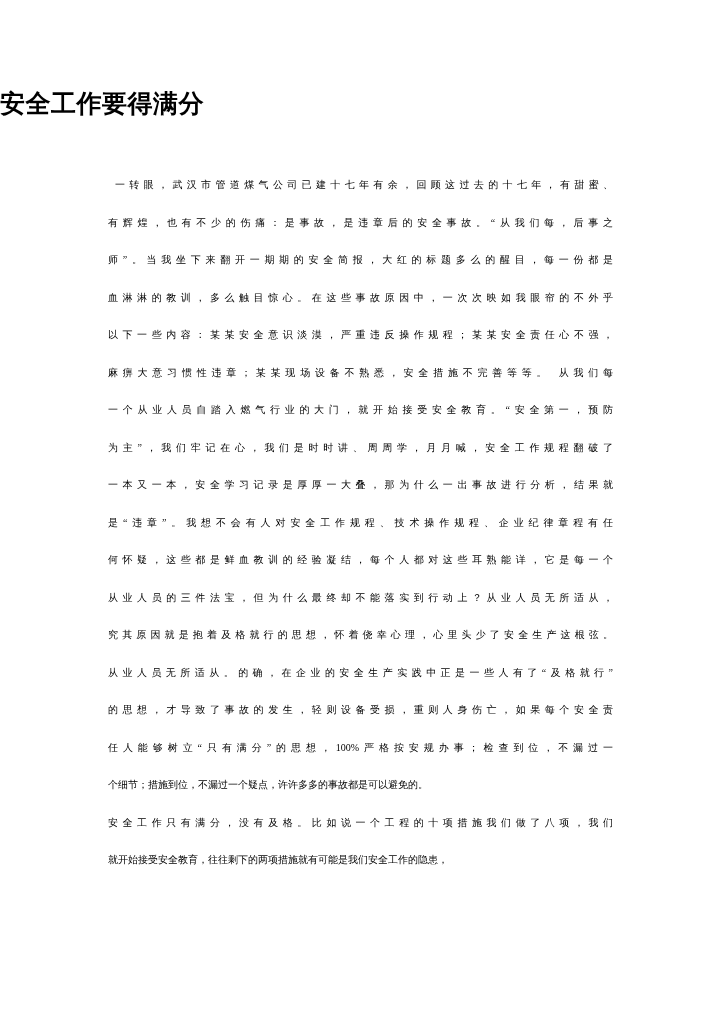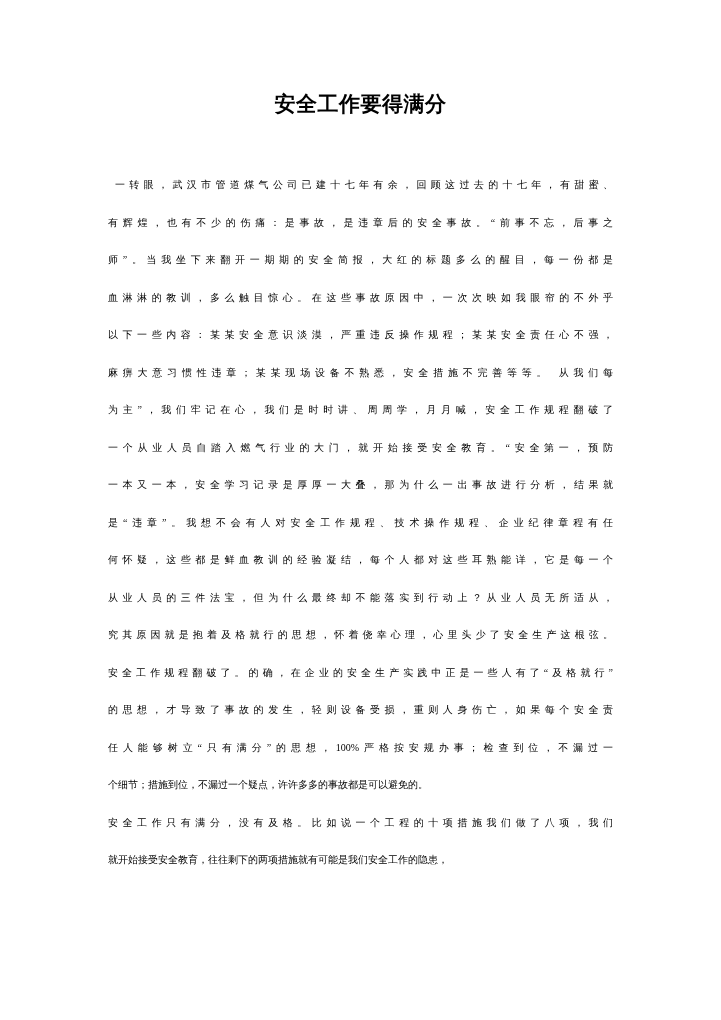--- a/index.html
+++ b/index.html
@@ -19,22 +19,22 @@
     height: 1020px;
     background: #ffffff;
   }
   .doc-title {
     position: absolute;
     left: 0;
     top: 84px;
     width: 100%;
     height: 40px;
     line-height: 40px;
-    text-align: center;
-    font-size: 21px;
+    text-align: left;
+    font-size: 25px;
     font-weight: bold;
     letter-spacing: 0.5px;
   }
   .content {
     position: absolute;
     left: 108px;
     top: 166px;
     width: 505px;
   }
   .line {
@@ -57,33 +57,33 @@
 </head>
 <body>
 
 <div class="page">
 
   <div class="doc-title">安全工作要得满分</div>
 
   <div class="content">
 
     <div class="line indent">一转眼，武汉市管道煤气公司已建十七年有余，回顾这过去的十七年，有甜蜜、</div>
-    <div class="line">有辉煌，也有不少的伤痛：是事故，是违章后的安全事故。“前事不忘，后事之</div>
+    <div class="line">有辉煌，也有不少的伤痛：是事故，是违章后的安全事故。“从我们每，后事之</div>
     <div class="line">师”。当我坐下来翻开一期期的安全简报，大红的标题多么的醒目，每一份都是</div>
     <div class="line">血淋淋的教训，多么触目惊心。在这些事故原因中，一次次映如我眼帘的不外乎</div>
     <div class="line">以下一些内容：某某安全意识淡漠，严重违反操作规程；某某安全责任心不强，</div>
     <div class="line">麻痹大意习惯性违章；某某现场设备不熟悉，安全措施不完善等等。 从我们每</div>
+    <div class="line">一个从业人员自踏入燃气行业的大门，就开始接受安全教育。“安全第一，预防</div>
     <div class="line">为主”，我们牢记在心，我们是时时讲、周周学，月月喊，安全工作规程翻破了</div>
-    <div class="line">一个从业人员自踏入燃气行业的大门，就开始接受安全教育。“安全第一，预防</div>
     <div class="line">一本又一本，安全学习记录是厚厚一大叠，那为什么一出事故进行分析，结果就</div>
     <div class="line">是“违章”。我想不会有人对安全工作规程、技术操作规程、企业纪律章程有任</div>
     <div class="line">何怀疑，这些都是鲜血教训的经验凝结，每个人都对这些耳熟能详，它是每一个</div>
     <div class="line">从业人员的三件法宝，但为什么最终却不能落实到行动上？从业人员无所适从，</div>
     <div class="line">究其原因就是抱着及格就行的思想，怀着侥幸心理，心里头少了安全生产这根弦。</div>
-    <div class="line">安全工作规程翻破了。的确，在企业的安全生产实践中正是一些人有了“及格就行”</div>
+    <div class="line">从业人员无所适从。的确，在企业的安全生产实践中正是一些人有了“及格就行”</div>
     <div class="line">的思想，才导致了事故的发生，轻则设备受损，重则人身伤亡，如果每个安全责</div>
     <div class="line">任人能够树立“只有满分”的思想，100%严格按安规办事；检查到位，不漏过一</div>
     <div class="line last">个细节；措施到位，不漏过一个疑点，许许多多的事故都是可以避免的。</div>
 
     <div class="line">安全工作只有满分，没有及格。比如说一个工程的十项措施我们做了八项，我们</div>
     <div class="line last">就开始接受安全教育，往往剩下的两项措施就有可能是我们安全工作的隐患，</div>
   </div>
 
 </div>
 

